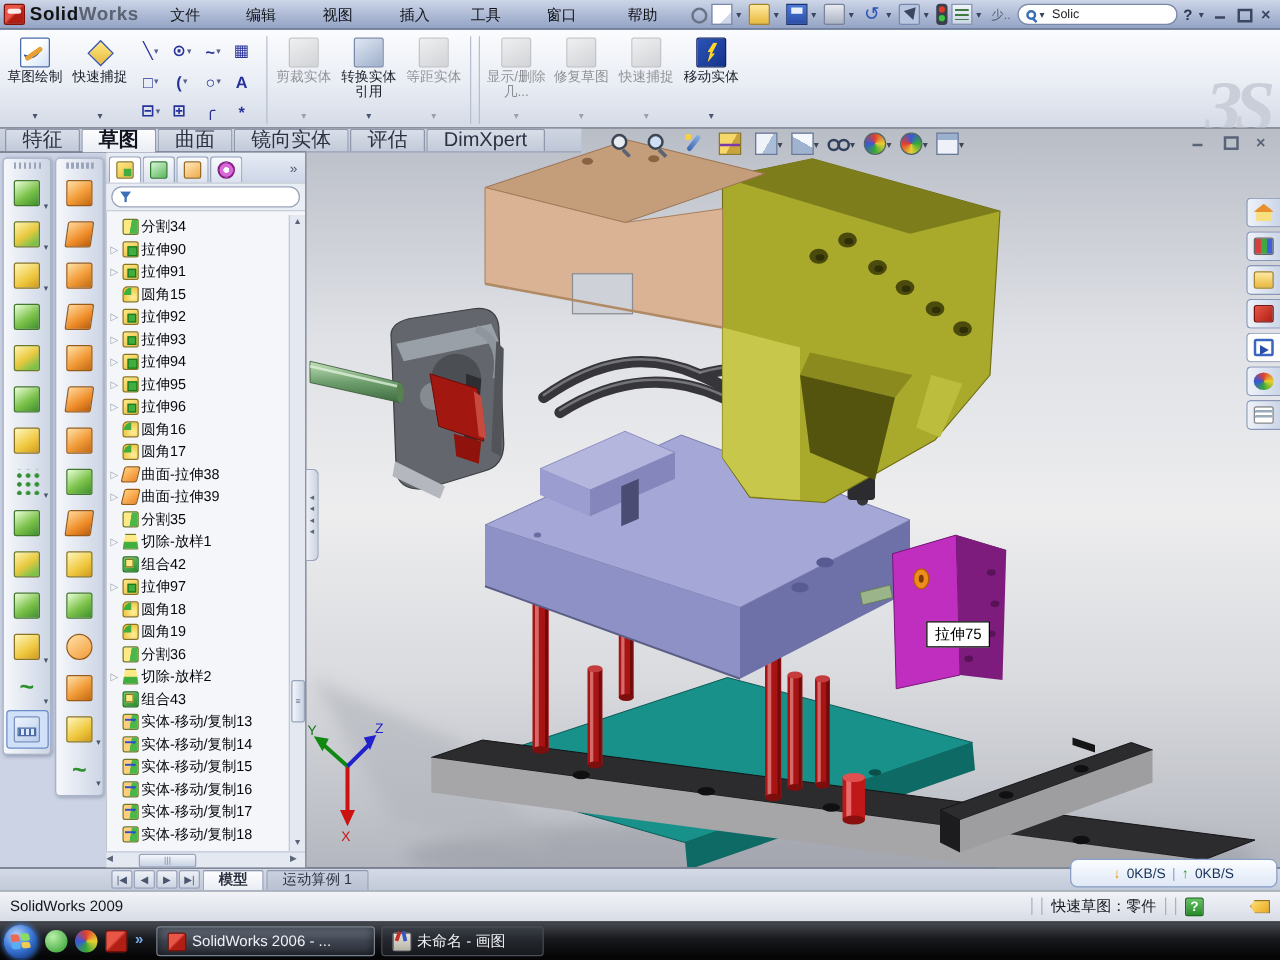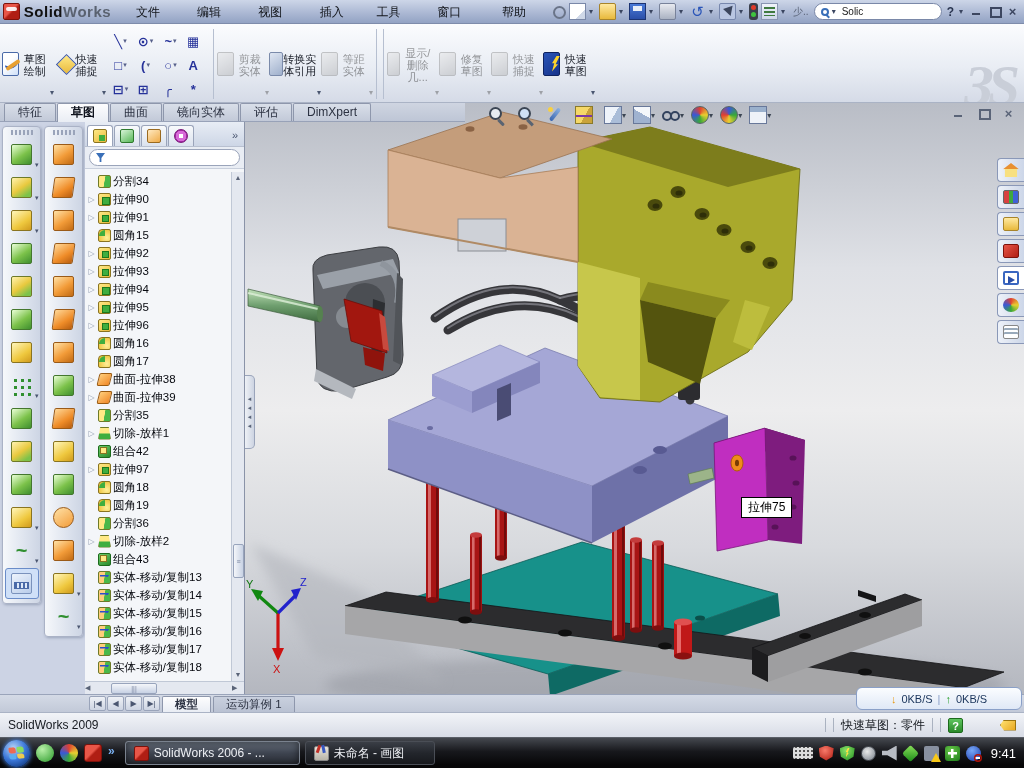--- a/index.html
+++ b/index.html
@@ -36,21 +36,21 @@
   .mag{width:8px;height:8px;border:2px solid #3a6fb8;border-radius:50%;position:relative;flex:none}
   .mag::after{content:"";position:absolute;right:-3px;bottom:-3px;width:5px;height:2px;background:#3a6fb8;transform:rotate(45deg)}
   #search-text{font-size:10px;color:#222}
   .helpq{font-size:12px;color:#2a3550;font-weight:bold;padding:0 2px}
   .wbtn{width:15px;height:13px;position:relative;display:inline-block}
   .wb-min::after{content:"";position:absolute;left:3px;bottom:3px;width:8px;height:2px;background:#3c4660}
   .wb-res::after{content:"";position:absolute;left:3px;top:2px;width:8px;height:7px;border:2px solid #3c4660}
   .wb-cls{color:#3c4660;font-size:13px;font-weight:bold;text-align:center;line-height:13px}
   
   #ribbon{left:0;top:24px;width:1024px;height:79px;background:linear-gradient(180deg,#fbfcfe,#e9edf4 55%,#d5dbe7);border-bottom:1px solid #aab3c5;display:flex;align-items:flex-start;padding:3px 4px 0 2px;overflow:hidden}
-  .rbtn{width:52px;min-height:70px;display:flex;flex-direction:row;align-items:center;padding-top:3px;border-radius:3px;flex:none}
+  .rbtn{width:52px;min-height:70px;display:flex;flex-direction:column;align-items:center;padding-top:3px;border-radius:3px;flex:none}
   .rbtn .lbl{font-size:11px;line-height:12px;text-align:center;color:#1a1e28;margin-top:2px;word-break:break-all}
   .rbtn .ddm{font-size:8px;color:#4a5670;margin-top:auto}
   .rbtn.off{opacity:.45;filter:grayscale(1)}
   .bic{width:24px;height:24px;position:relative;background:linear-gradient(145deg,#dfe6f2,#9fb0cc);border:1px solid #7a8aaa;border-radius:2px}
   .bic.ic-sketch{background:linear-gradient(135deg,#fff 40%,#cfe0f8);border:1px solid #4a6aa8}
   .bic.ic-sketch::after{content:"";position:absolute;left:2px;top:10px;width:16px;height:4px;background:#e8a030;transform:rotate(-35deg);border-radius:2px}
   .bic.ic-sketch::before{content:"";position:absolute;left:2px;top:3px;width:14px;height:10px;border-bottom:3px solid #2a55b8;border-radius:0 0 10px 4px}
   .bic.ic-smartdim{background:none;border:none}
   .bic.ic-smartdim::after{content:"";position:absolute;left:5px;top:5px;width:13px;height:13px;background:linear-gradient(135deg,#ffe985,#e8b93c);border:1px solid #3a55a8;transform:rotate(45deg)}
   .bic.ic-quicksketch{background:linear-gradient(135deg,#2a55b8,#16328a);border:1px solid #0e2260}
@@ -60,21 +60,21 @@
   .sk .g{pointer-events:none}
   .sk .dds{font-size:7px;color:#56608a;margin-left:1px}
   .vsep{width:1px;height:70px;background:#b6bfd0;margin:2px 3px;flex:none}
   .stackcol{display:flex;flex-direction:column;gap:2px;margin-top:4px;flex:none;width:104px}
   .srow{display:flex;align-items:center;gap:4px;font-size:11px;color:#1a1e28}
   .srow.off{opacity:.45;filter:grayscale(1)}
   .sic{width:15px;height:15px;background:linear-gradient(145deg,#dfe6f2,#9fb0cc);border:1px solid #7a8aaa;flex:none}
   #watermark{position:absolute;right:10px;top:28px;font-size:58px;font-style:italic;font-family:"Liberation Serif",serif;color:#c9ced8;font-weight:bold;letter-spacing:-6px;pointer-events:none}
   
   #tabrow{left:0;top:103px;width:465px;height:19px;background:linear-gradient(180deg,#cfd5e1,#bec6d6);display:flex;align-items:flex-end;padding-left:4px;border-bottom:1px solid #98a2b8;z-index:5}
-  .ctab{height:18px;line-height:17px;padding:0 13px;font-size:12px;color:#2c3242;border:1px solid #8e97ac;border-bottom:none;background:linear-gradient(180deg,#d9dfe9,#c2c9d8);margin-right:1px;border-radius:2px 2px 0 0}
+  .ctab{height:18px;line-height:17px;padding:0 13px;font-size:16px;color:#2c3242;border:1px solid #8e97ac;border-bottom:none;background:linear-gradient(180deg,#d9dfe9,#c2c9d8);margin-right:1px;border-radius:2px 2px 0 0}
   .ctab.active{background:linear-gradient(180deg,#fdfdfe,#e9edf4);font-weight:bold;color:#10141e;position:relative;top:1px;height:19px}
   
   #lefttools{left:0;top:122px;width:85px;height:572px;background:#ccd3e4;z-index:4}
   .tcol{position:absolute;width:39px;border:1px solid #aab2c6;border-radius:4px;background:linear-gradient(90deg,#f6f8fb,#dde3ee 60%,#cdd5e4);box-shadow:1px 1px 3px #9aa4ba;padding:3px 0 4px 0;display:flex;flex-direction:column;align-items:center;gap:2px}
   .grip{width:22px;height:5px;background:repeating-linear-gradient(90deg,#9aa4ba 0 2px,transparent 2px 4px);margin-bottom:2px}
   .lt{width:34px;height:31px;display:flex;align-items:center;justify-content:center;border-radius:3px;position:relative}
   .lt.pressed{background:#cfe0f8;border:1px solid #6a8cc8}
   .lt .dd2{position:absolute;right:0;bottom:1px;font-size:7px;color:#4a5670}
   .lic{width:21px;height:21px;display:inline-block;border-radius:2px}
   .c-g{background:linear-gradient(145deg,#eaffd8,#7cc24a 55%,#3f8f2f);border:1px solid #44772e}
@@ -383,21 +383,21 @@
       </div>
 
       <div class="rbtn off">
         <span class="bic ic-quicksnap"></span>
         <span class="lbl">快速捕捉</span>
         <span class="ddm">▾</span>
       </div>
 
       <div class="rbtn on">
         <span class="bic ic-quicksketch"></span>
-        <span class="lbl">快速草图</span>
+        <span class="lbl">移动实体</span>
         <span class="ddm">▾</span>
       </div>
     </div>
   <div id="watermark">ЗS</div>
 </div>
 
 <div id="tabrow" class="abs">
 
 <div class="ctab">特征</div>
     <div class="ctab active">草图</div>
@@ -1122,25 +1122,13 @@
       <div class="taskbtn active">
         <span class="tb-ic tb-sw"></span>
         <span style="overflow:hidden;text-overflow:ellipsis">SolidWorks 2006 - ...</span>
       </div>
     
       <div class="taskbtn idle">
         <span class="tb-ic tb-paint"></span>
         <span style="overflow:hidden;text-overflow:ellipsis">未命名 - 画图</span>
       </div>
     </div>
-  <div id="tray">
-    <span class="kb"></span>
-    <span class="tic t-red"></span>
-    <span class="tic t-grn"></span>
-    <span class="tic t-gear"></span>
-    <span class="tic t-spk"></span>
-    <span class="tic t-sync"></span>
-    <span class="tic t-net"></span>
-    <span class="tic t-plus"></span>
-    <span class="tic t-blue"></span>
-    <span id="clock">9:41</span>
-  </div>
 </div>
 
 </body></html>

